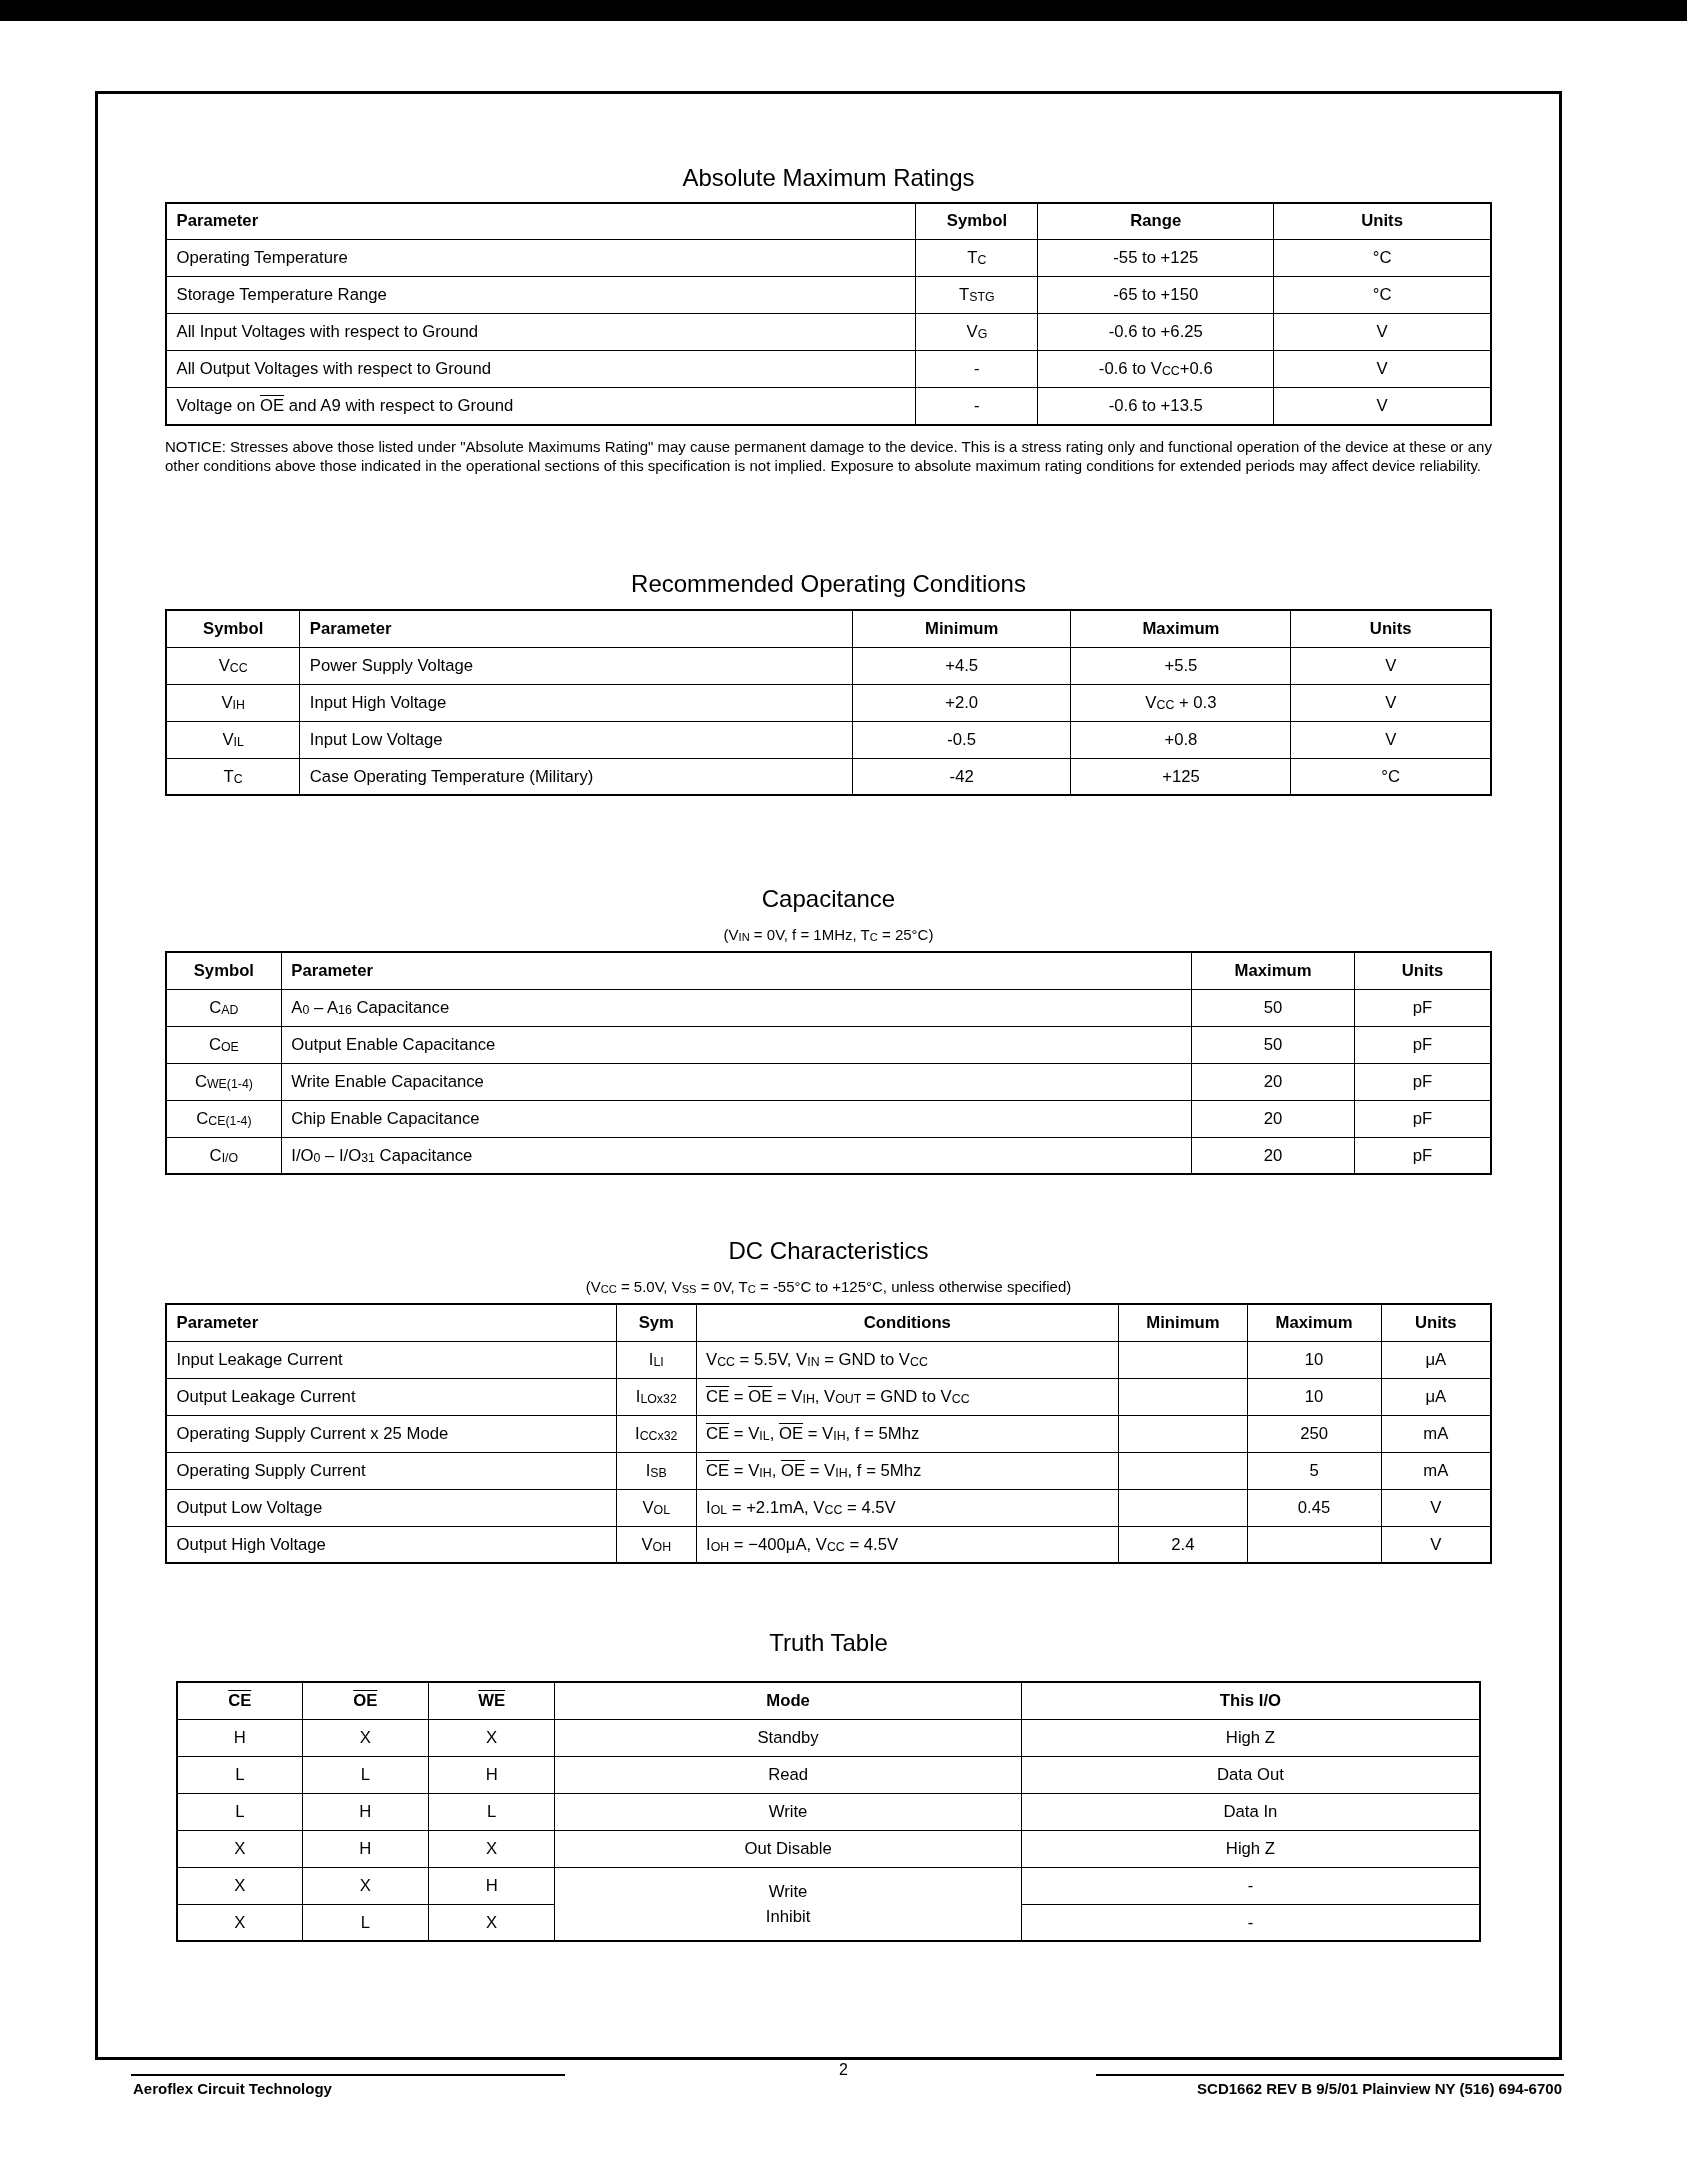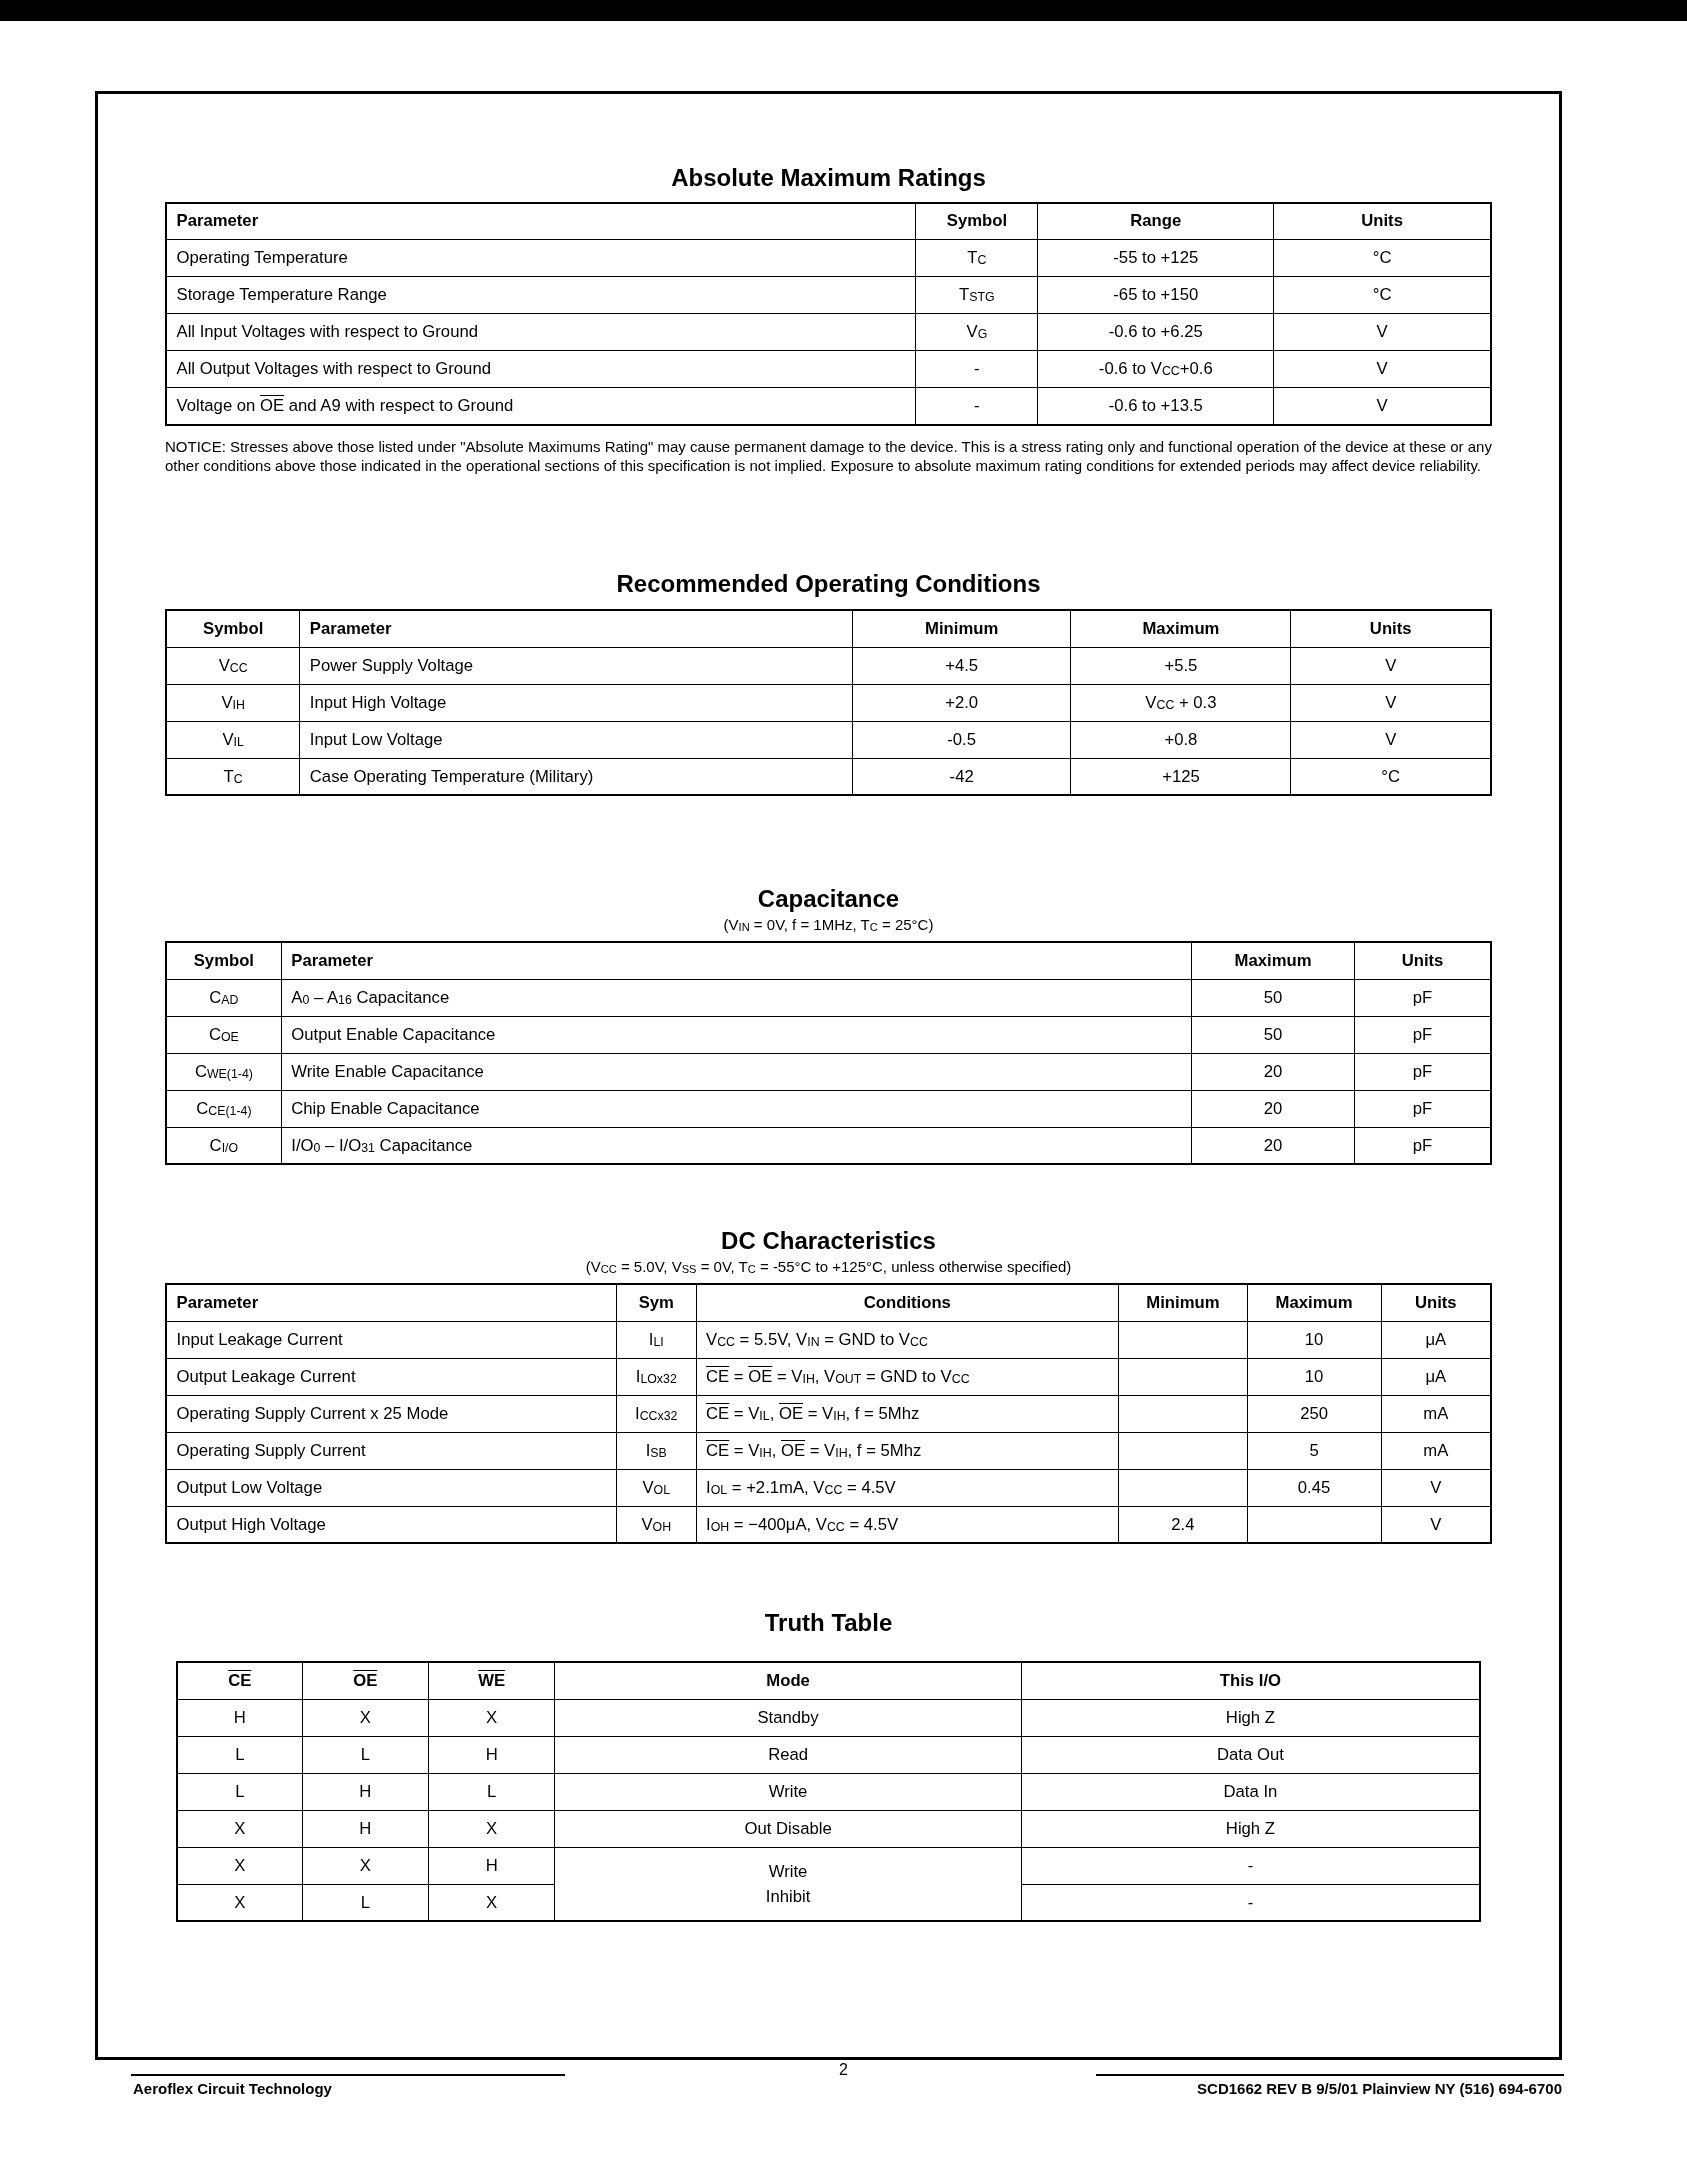--- a/index.html
+++ b/index.html
@@ -1,25 +1,25 @@
 <!DOCTYPE html>
 <html style="font-size:12.7px"><head>
 <meta charset="utf-8">
 <style>
   html,body{margin:0;padding:0;background:#fff;}
   body{width:1687px;height:2183px;position:relative;font-family:"Liberation Sans",sans-serif;color:#000;}
   .scan-bar{position:absolute;top:0;left:0;width:1687px;height:20.6px;background:#000;}
   .frame{position:absolute;left:95px;top:91px;width:1467px;height:1969px;border:3.2px solid #000;box-sizing:border-box;padding:0 67px;overflow:hidden;}
-  .sec-title{text-align:center;font-weight:bold;font-size:24px;margin:0;}
+  .sec-title{text-align:center;font-weight:normal;font-size:24px;margin:0;}
   .mt-first{margin:70px 0 9.5px;}
   .mt-2{margin:94px 0 11px;text-align:center;}
   .mt-3{margin:89px 0 0;}
   .mt-4{margin:62px 0 0;}
   .mt-5{margin:65px 0 24px;}
-  .sub{text-align:center;font-size:15px;margin:3px 0 8px;}
+  .sub{text-align:center;font-size:15px;margin:13px 0 8px;}
   table.dt{width:100%;border-collapse:collapse;table-layout:fixed;border:2.4px solid #000;}
   .dt th,.dt td{border:1.6px solid #000;padding:6.4px 9.5px;font-size:16.7px;height:37px;box-sizing:border-box;text-align:center;vertical-align:middle;overflow:hidden;}
   .dt th{font-weight:bold;}
   .al{text-align:left !important;}
   .sb{font-size:.74em;vertical-align:-0.08em;}
   .ov{text-decoration:overline;}
   .notice{font-size:15px;line-height:1.33;margin-top:11px;text-align:left;}
   .t-truth{width:calc(100% - 22px) !important;margin:0 auto;}
   .merged-mode div{line-height:1.5;}
   .f-line-left{position:absolute;left:131px;top:2074px;width:434px;border-top:2.4px solid #000;}

